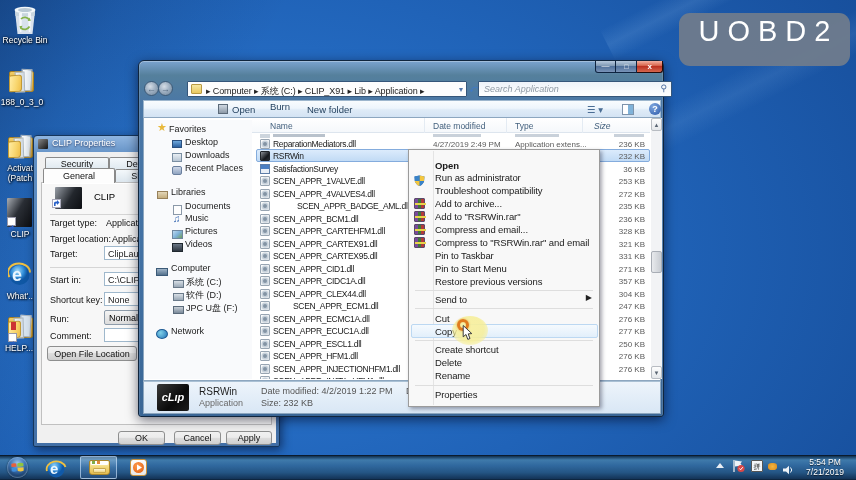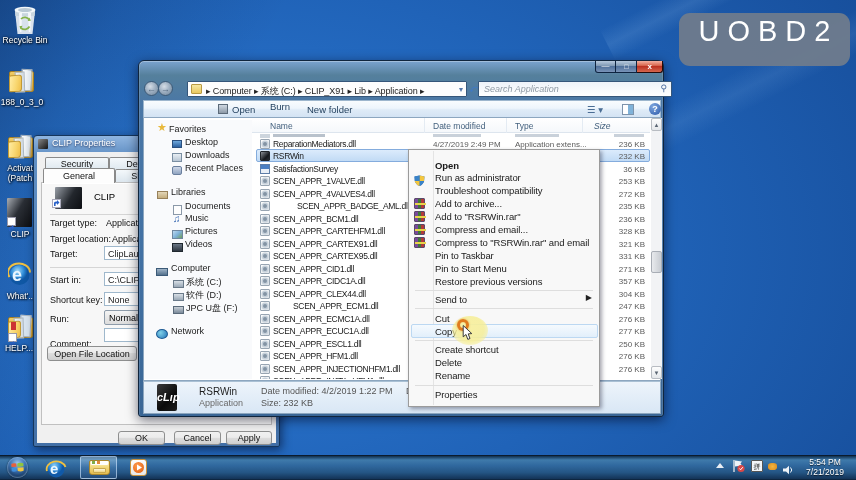--- a/index.html
+++ b/index.html
@@ -144,21 +144,21 @@
         </div>
       <div class="lbl" style="left:8px;top:112px;">Shortcut key:</div>
       <div class="tbx" style="left:62px;top:109px;width:165px;height:14px;">
           <span style="position:absolute;left:3px;top:2px;">None</span>
         </div>
       <div class="lbl" style="left:8px;top:131px;">Run:</div>
       <div class="abs" style="left:62px;top:127px;width:165px;height:15px;border:1px solid #8e9caa;border-radius:2px;background:linear-gradient(to bottom,#f4f4f4,#dcdcdc);">
         <span style="position:absolute;left:4px;top:2px;font-size:9px;">Normal window</span>
         <span style="position:absolute;right:3px;top:3px;font-size:7px;color:#444;">▼</span>
       </div>
-      <div class="lbl" style="left:8px;top:148px;margin-top:8px;">Comment:</div>
+      <div class="lbl" style="left:8px;top:148px;">Comment:</div>
       <div class="tbx" style="left:62px;top:145px;width:165px;height:14px;"></div>
       <div class="btn7" style="left:5px;top:163px;width:90px;height:15px;line-height:14px;">Open File Location</div>
       <div class="btn7" style="left:100px;top:163px;width:64px;height:15px;line-height:14px;">Change Icon...</div>
       <div class="btn7" style="left:169px;top:163px;width:58px;height:15px;line-height:14px;">Advanced...</div>
     </div>
     <div class="btn7" style="left:81px;top:279px;width:47px;height:14px;line-height:13px;">OK</div>
     <div class="btn7" style="left:137px;top:279px;width:47px;height:14px;line-height:13px;">Cancel</div>
     <div class="btn7" style="left:189px;top:279px;width:46px;height:14px;line-height:13px;">Apply</div>
   </div>
 </div>
@@ -312,21 +312,21 @@
       </div>
     </div>
     <div id="vscroll" class="abs" style="left:507px;top:0;width:11px;height:261px;background:#f2f3f5;">
       <div class="abs" style="left:0;top:0;width:11px;height:13px;background:linear-gradient(to bottom,#fdfdfd,#e4e7ea);border:1px solid #b8bcc2;border-radius:2px;color:#5a6572;font-size:6px;text-align:center;line-height:12px;">▲</div>
       <div class="abs" style="left:0;top:133px;width:11px;height:22px;background:linear-gradient(to right,#e8eaed,#c8ccd2);border:1px solid #a8adb5;border-radius:2px;"></div>
       <div class="abs" style="left:0;top:248px;width:11px;height:13px;background:linear-gradient(to bottom,#fdfdfd,#e4e7ea);border:1px solid #b8bcc2;border-radius:2px;color:#5a6572;font-size:6px;text-align:center;line-height:12px;">▼</div>
     </div>
   </div>
 
   <div class="abs" style="left:4px;top:320px;width:518px;height:33px;background:linear-gradient(to bottom,#edf4fb,#d9e7f5);border:1px solid #8ca6bf;border-top:1px solid #a9c0d4;">
-    <div class="abs" style="left:13px;top:2px;width:20px;height:27px;background:linear-gradient(135deg,#3a3a3a 0%,#0a0a0a 60%,#1c1c1c 100%);border-radius:2px;color:#fff;font-size:11px;font-weight:bold;font-style:italic;text-align:center;line-height:26px;">cLıp</div>
+    <div class="abs" style="left:13px;top:2px;width:32px;height:27px;background:linear-gradient(135deg,#3a3a3a 0%,#0a0a0a 60%,#1c1c1c 100%);border-radius:2px;color:#fff;font-size:11px;font-weight:bold;font-style:italic;text-align:center;line-height:26px;">cLıp</div>
     <div class="abs" style="left:55px;top:4px;font-size:10px;color:#1e1e1e;">RSRWin</div>
     <div class="abs" style="left:55px;top:16px;font-size:9px;color:#6a6a6a;">Application</div>
     <div class="abs" style="left:117px;top:4px;font-size:9px;color:#555;">Date modified: 4/2/2019 1:22 PM</div>
     <div class="abs" style="left:117px;top:16px;font-size:9px;color:#555;">Size: 232 KB</div>
     <div class="abs" style="left:262px;top:4px;font-size:9px;color:#555;">Date cr</div>
   </div>
 </div>
 
 <div id="ctxmenu" class="abs" style="left:408px;top:149px;width:192px;height:258px;background:#f8f8f8;border:1px solid #9b9b9b;box-shadow:2px 2px 4px rgba(0,0,30,0.35);">
   <div class="abs" style="left:24px;top:1px;width:1px;height:254px;background:#e4e4e4;"></div>

